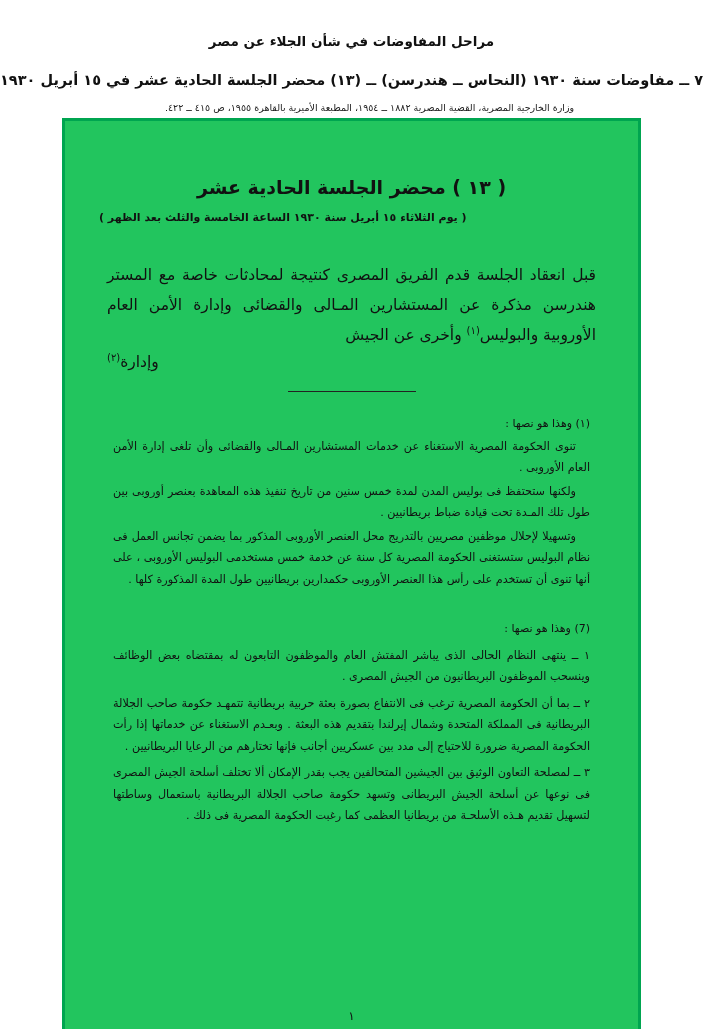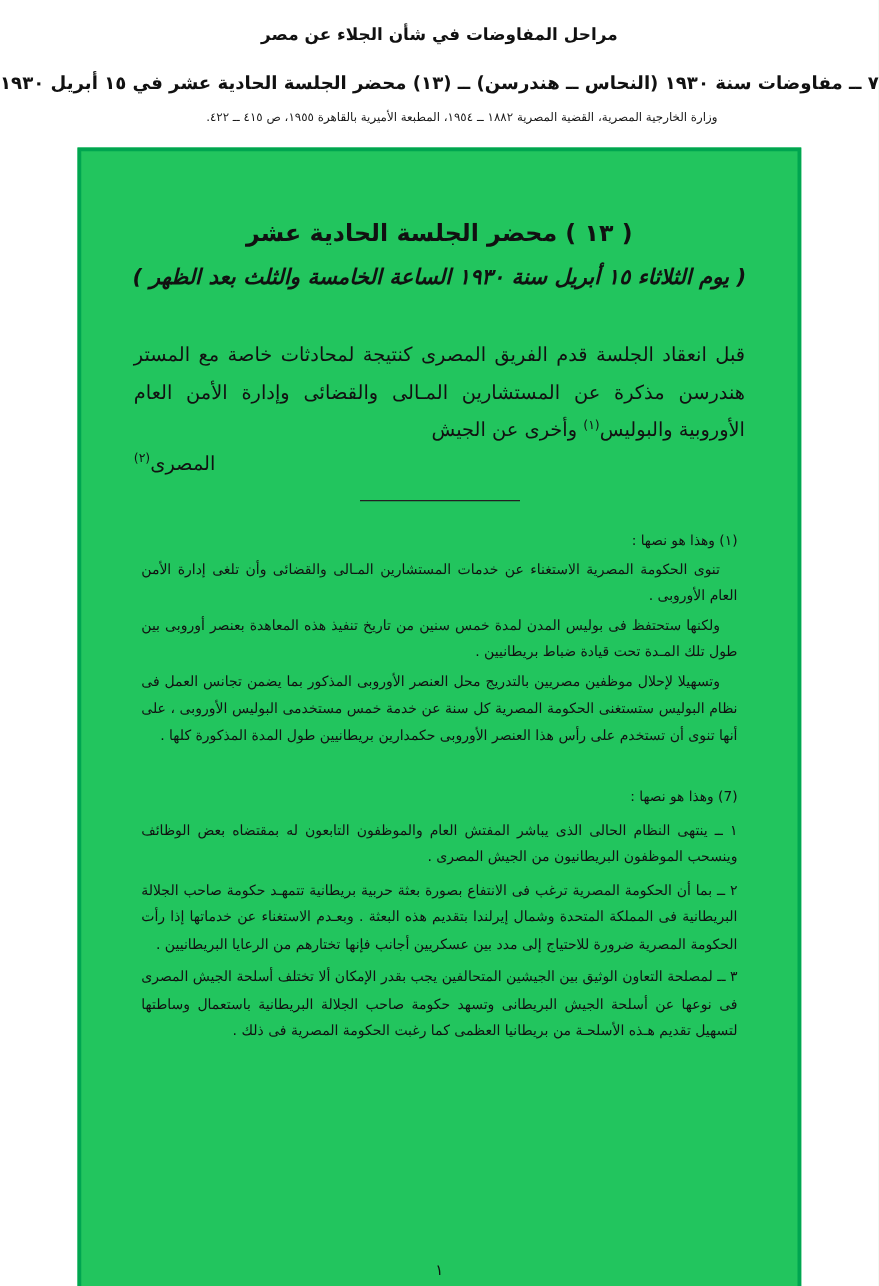--- a/index.html
+++ b/index.html
@@ -21,21 +21,21 @@
     position: relative;
     width: 703px;
     height: 1029px;
     box-sizing: border-box;
     padding: 0;
   }
 
   
   .header {
     text-align: center;
-    padding-top: 18px;
+    padding-top: 31px;
   }
   .header-line-1 {
     font-size: 13.5px;
     font-weight: bold;
     line-height: 1.5;
     letter-spacing: 0;
   }
   .header-line-2 {
     font-size: 14.5px;
     font-weight: bold;
@@ -71,26 +71,25 @@
 
   
   .doc-title {
     text-align: center;
     font-size: 19px;
     font-weight: bold;
     margin-top: 22px;
     line-height: 1.5;
   }
   .doc-subtitle {
-    text-align: center;
-    font-size: 17px;
+    text-align: left;
+    font-size: 11px;
     font-weight: bold;
     margin-top: 8px;
     line-height: 1.5;
-    font-style: italic;
   }
 
   
   .intro {
     margin-top: 34px;
     font-size: 15.5px;
     line-height: 1.95;
     text-align: justify;
     text-justify: inter-word;
     padding: 0 8px;
@@ -163,21 +162,21 @@
   <div class="frame">
     <div class="frame-inner">
 
       <div class="doc-title">( ١٣ ) محضر الجلسة الحادية عشر</div>
       <div class="doc-subtitle">( يوم الثلاثاء ١٥ أبريل سنة ١٩٣٠ الساعة الخامسة والثلث بعد الظهر )</div>
 
       <div class="intro">
         <span>قبل انعقاد الجلسة قدم الفريق المصرى كنتيجة لمحادثات خاصة مع المستر هندرسن مذكرة عن المستشارين المـالى والقضائى وإدارة الأمن العام الأوروبية والبوليس</span><span class="sup">(١)</span>
         <span>وأخرى عن الجيش</span>
         <span class="intro-tail">
-          <span>المصرى</span><span class="sup">(٢)</span>
+          <span>وإدارة</span><span class="sup">(٢)</span>
         </span>
       </div>
 
       <div class="fn-rule"></div>
 
       <div class="notes">
 
         <div class="note-head">(١) وهذا هو نصها  :</div>
         <div class="note-p indent">تنوى الحكومة المصرية الاستغناء عن خدمات المستشارين المـالى والقضائى وأن تلغى إدارة الأمن العام الأوروبى .</div>
         <div class="note-p indent">ولكنها ستحتفظ فى بوليس المدن لمدة خمس سنين من تاريخ تنفيذ هذه المعاهدة بعنصر أوروبى بين طول تلك المـدة تحت قيادة ضباط بريطانيين .</div>

